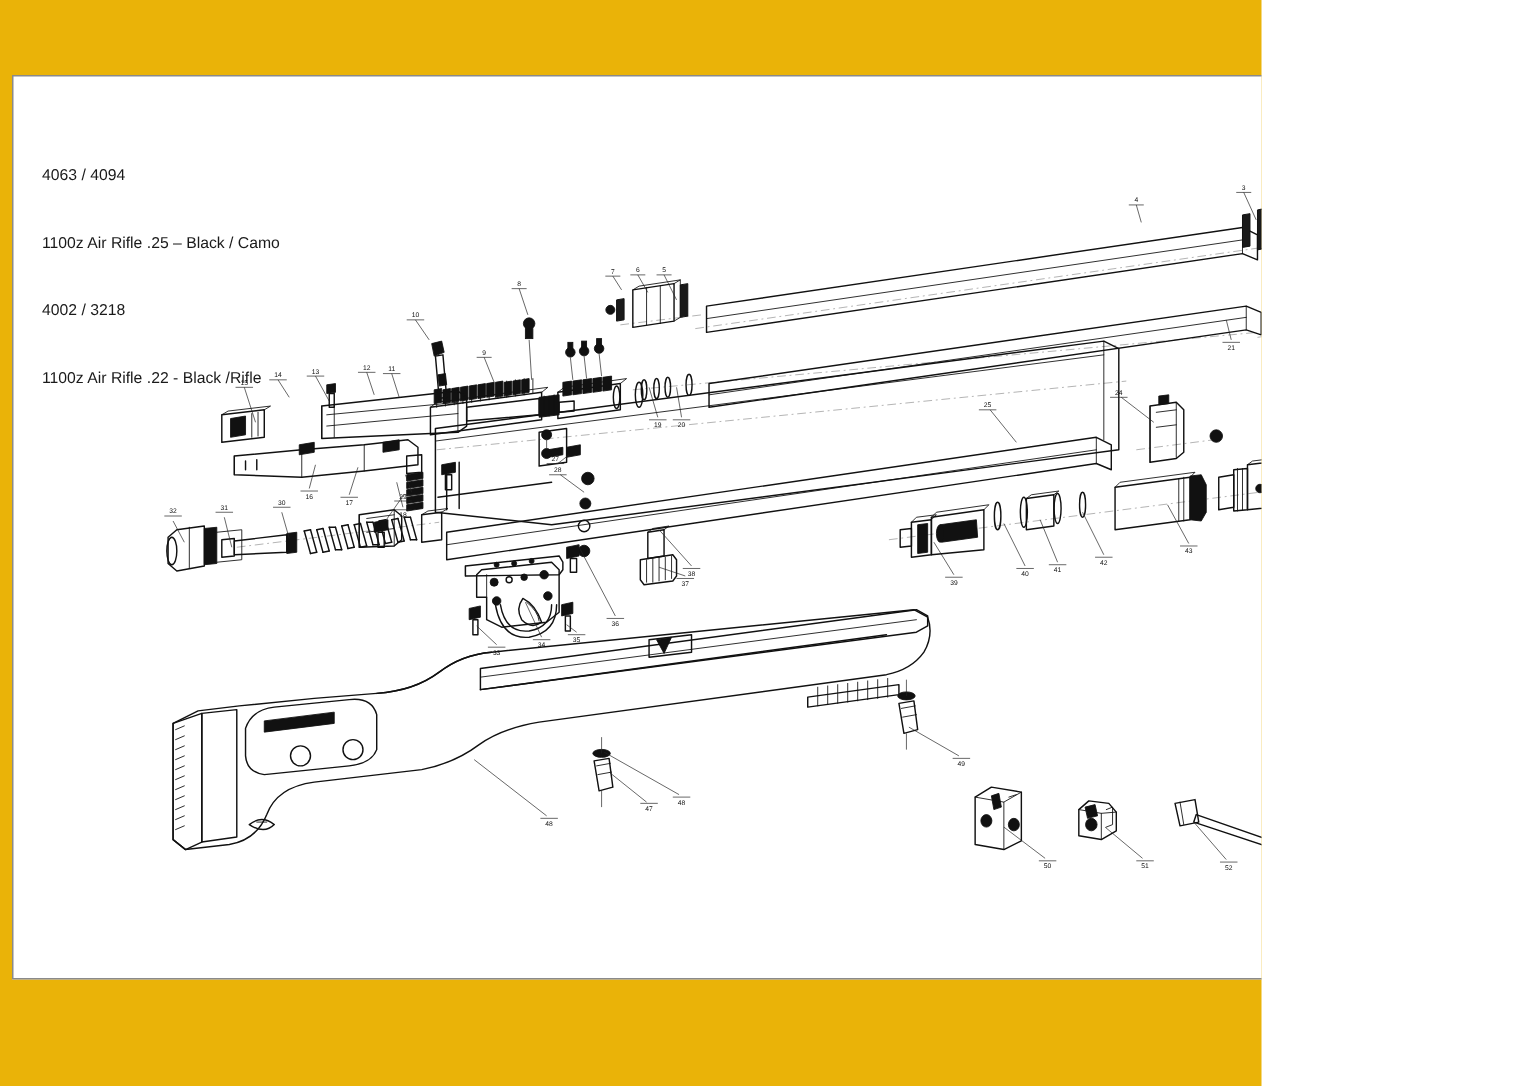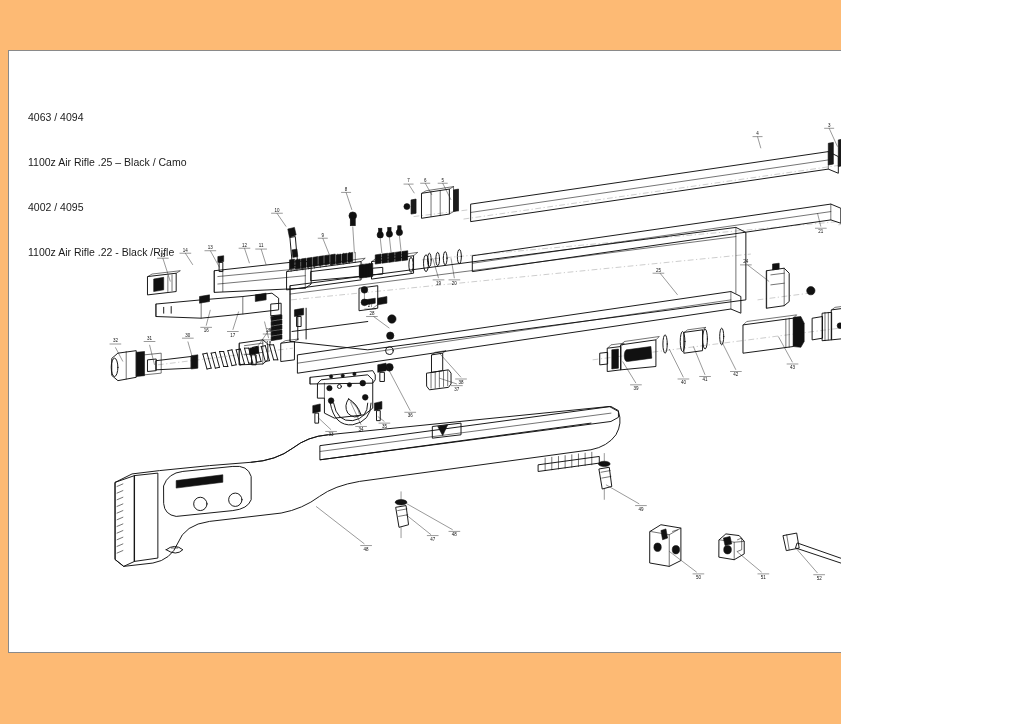--- a/index.html
+++ b/index.html
@@ -8,21 +8,21 @@
     padding: 0;
     background: #ffffff;
   }
   body {
     font-family: "Liberation Sans", sans-serif;
   }
   #page {
     position: relative;
     width: 841px;
     height: 724px;
-    background: #fdba74;
+    background: #eab308;
     overflow: hidden;
   }
   #frame {
     position: absolute;
     left: 8px;
     top: 50px;
     width: 1006px;
     height: 603px;
     border: 1.5px solid #8a8a8a;
     box-sizing: border-box;
@@ -57,21 +57,21 @@
 </head>
 <body>
 
 <div id="page">
 
   <div id="frame"></div>
 
   <div id="title-block">
     <div>4063 / 4094</div>
     <div>1100z Air Rifle .25 – Black / Camo</div>
-    <div>4002 / 4095</div>
+    <div>4002 / 3218</div>
     <div>1100z Air Rifle .22 - Black /Rifle</div>
   </div>
 
   <svg id="diagram" width="1006" height="603" viewBox="0 0 1024 724" style="position:absolute;left:8px;top:50px;">
     <defs>
       <style>
         .o  { fill:none; stroke:#111; stroke-width:1.15; stroke-linejoin:round; stroke-linecap:round; }
         .ot { fill:none; stroke:#111; stroke-width:0.7;  stroke-linejoin:round; stroke-linecap:round; }
         .f  { fill:#111; stroke:#111; stroke-width:0.7; }
         .fd { fill:#1a1a1a; stroke:#111; stroke-width:0.8; }

